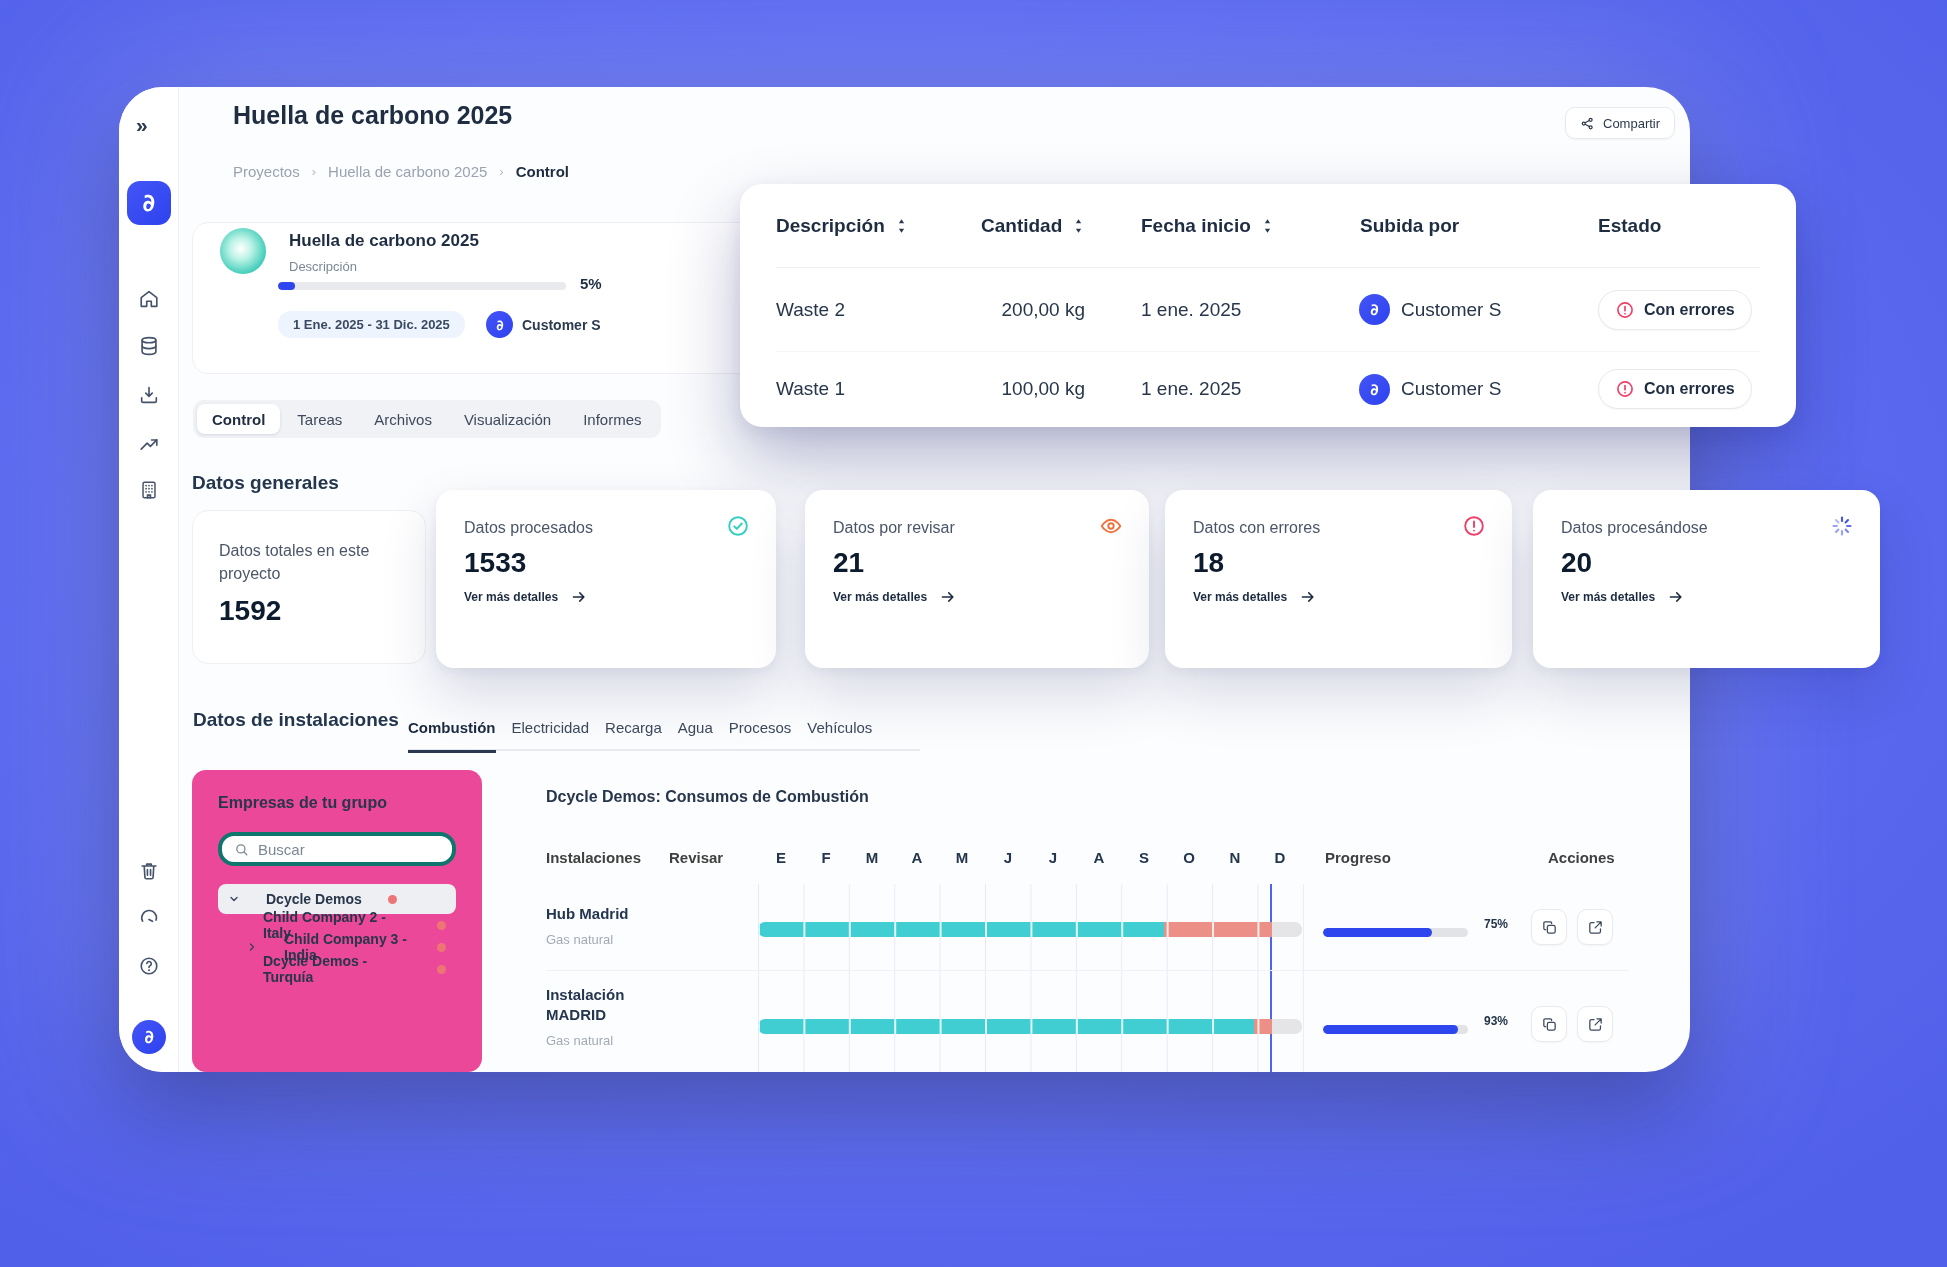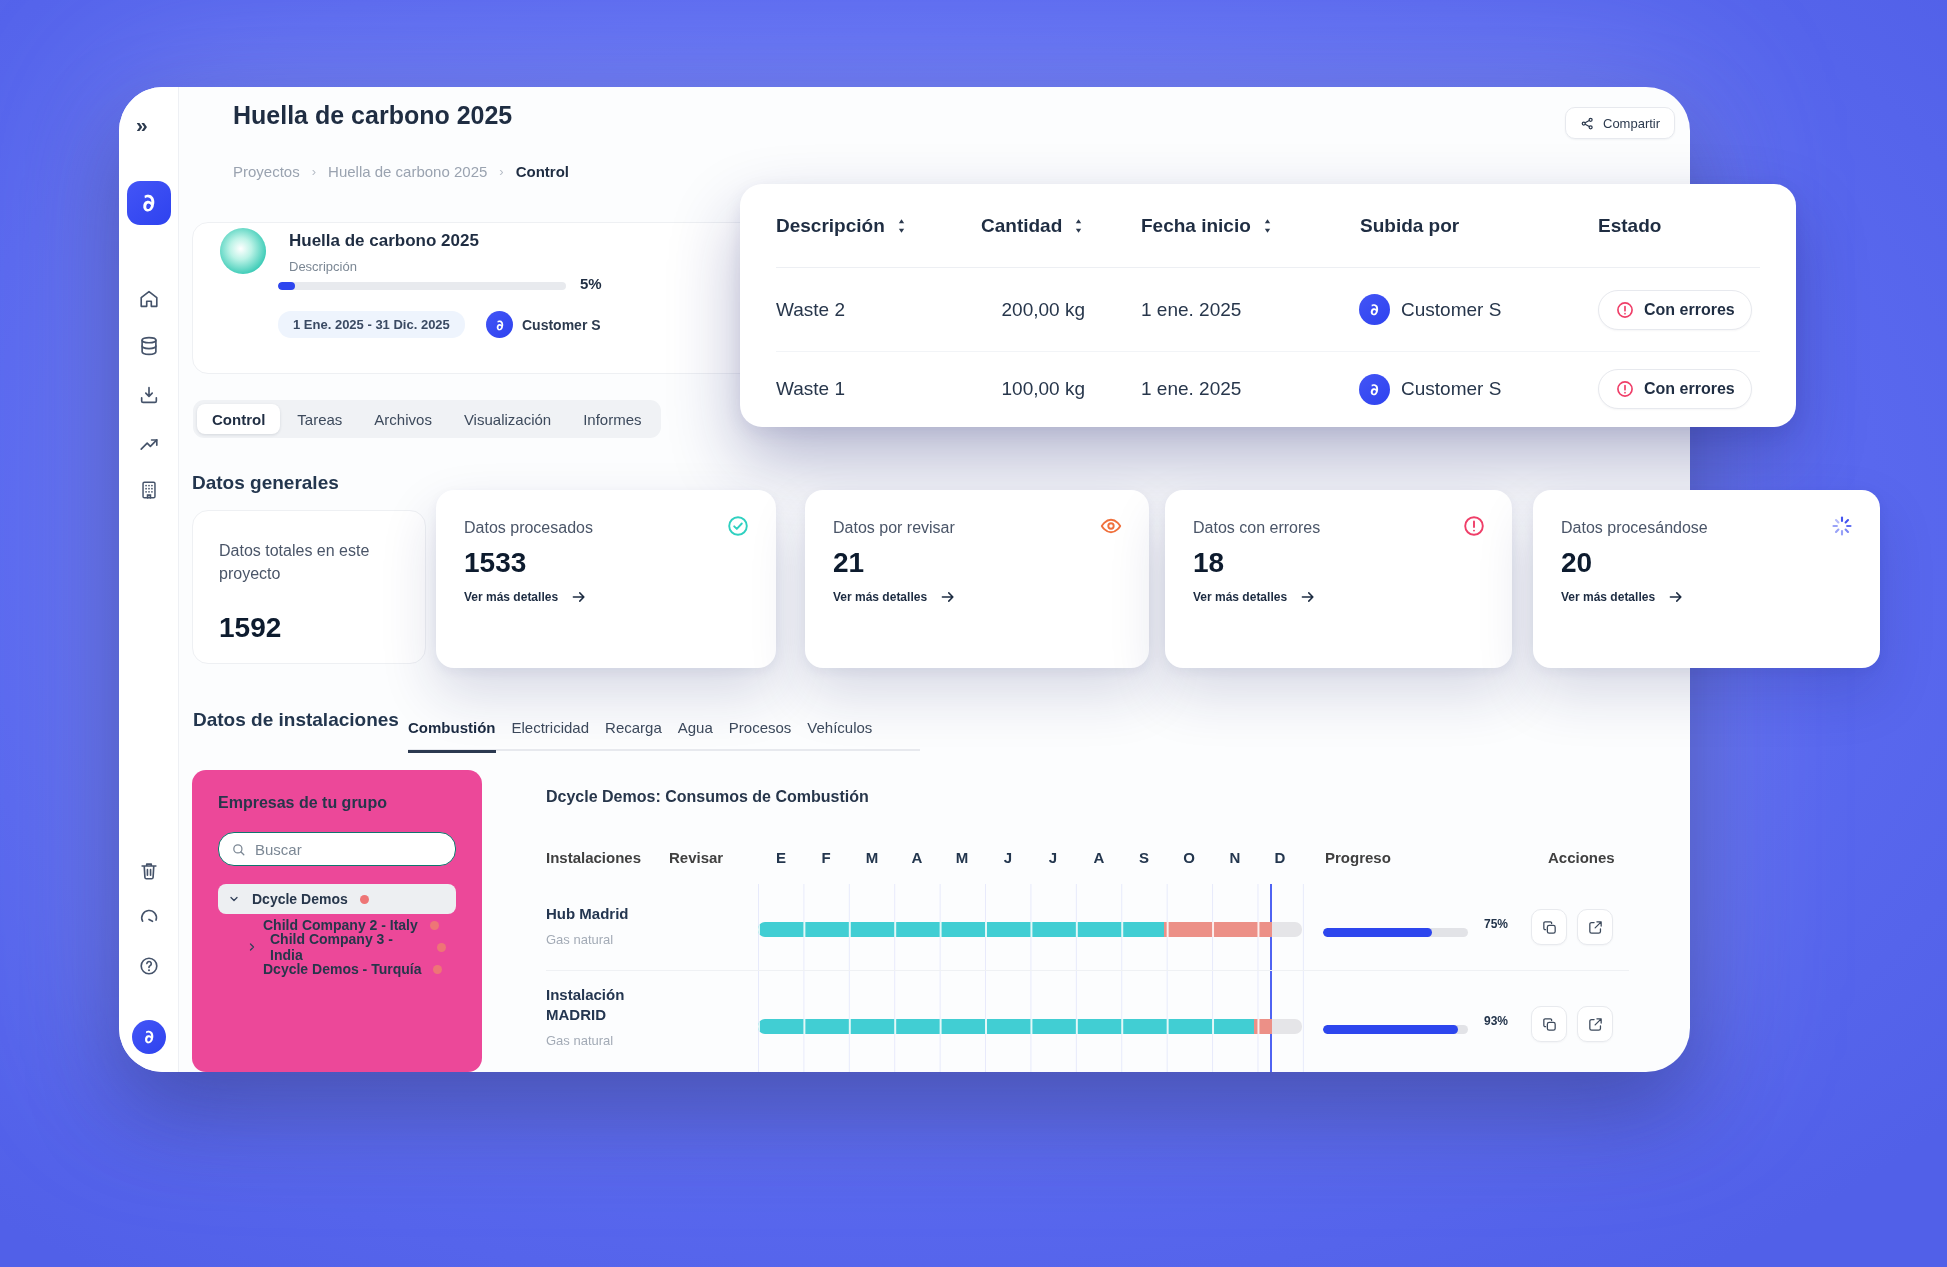--- a/index.html
+++ b/index.html
@@ -63,21 +63,21 @@
   
   .tabs { left:74px; top:313px; height:38px; background:#f0f2f5; border-radius:11px; padding:4px; display:flex; gap:2px; align-items:center; }
   .tab { padding:0 15px; height:30px; display:flex; align-items:center; font-size:15px; color:#3d4a5c; cursor:pointer; border-radius:8px; }
   .tab.active { background:#fff; font-weight:700; color:#1f2d42; box-shadow:0 1px 3px rgba(20,30,60,.12); }
 
   .sect-heading { font-size:19px; font-weight:700; color:#23364e; }
 
   
   .stat-base { left:73px; top:423px; width:234px; height:154px; background:#fff; border:1px solid #eef0f3; border-radius:16px; padding:28px 26px; }
   .stat-label { font-size:16px; color:#4a5568; line-height:1.45; }
-  .stat-value { font-size:28px; font-weight:700; color:#0d1b2e; margin-top:27px; }
+  .stat-value { font-size:28px; font-weight:700; color:#0d1b2e; margin-top:10px; }
 
   
   .stat-float { top:490px; height:178px; background:#fff; border-radius:18px; padding:26px 28px;
     box-shadow:0 26px 56px rgba(25,34,100,.16), 0 4px 12px rgba(25,34,100,.06); z-index:3; }
   .stat-float .stat-value { margin-top:8px; }
   .stat-ic { position:absolute; right:26px; top:24px; width:24px; height:24px; }
   .stat-link { margin-top:9px; display:flex; align-items:center; gap:12px; font-size:12px; font-weight:700; color:#1c2b41; cursor:pointer; }
   .stat-link svg { width:18px; height:18px; }
   .sf-1{ left:436px; width:340px; } .sf-2{ left:805px; width:344px; } .sf-3{ left:1165px; width:347px; } .sf-4{ left:1533px; width:347px; }
 
@@ -99,27 +99,27 @@
   .status-badge svg { width:20px; height:20px; color:#ef3e68; }
 
   
   .inst-tabs { left:289px; top:624px; display:flex; gap:16px; font-size:15px; color:#3d4a5c;margin-top:8px; }
   .inst-tab { padding-bottom:14px; cursor:pointer; }
   .inst-tab.active { color:#1b2a41; font-weight:700; border-bottom:3px solid #2b3950; }
   .inst-track { left:289px; top:662px; width:512px; height:2px; background:#e7e9ee; }
 
   .companies { left:73px; top:683px; width:290px; height:302px; background:#ec4899; border-radius:14px; padding:24px 26px; }
   .comp-title { font-size:16px; font-weight:700; color:#27364b; }
-  .search-box { margin-top:20px; width:238px; height:34px; background:#fff; border:1px solid #0f766e; border-radius:16px;
+  .search-box { margin-top:20px; width:238px; height:34px; background:#fff; border:4px solid #0f766e; border-radius:16px;
     display:flex; align-items:center; padding:0 12px; gap:9px; color:#7b8794; }
   .search-box svg{ width:15px; height:15px; flex:0 0 auto; }
   .search-box input { border:none; outline:none; width:100%; font-size:15px; color:#2c3a4e; font-family:inherit; background:transparent; }
   .search-box input::placeholder { color:#7b8794; }
   .tree { margin-top:18px; font-size:14px; color:#27364b; }
-  .tree-row { display:flex; align-items:center; gap:12px; height:30px; padding:0 10px; border-radius:8px; cursor:pointer; font-weight:700; }
+  .tree-row { display:flex; align-items:center; gap:26px; height:30px; padding:0 10px; border-radius:8px; cursor:pointer; font-weight:700; }
   .tree-row.selected { background:#edeff2; }
   .tree-row .chev { width:12px; height:12px; color:#33415a; flex:0 0 auto; }
   .tree-child { padding-left:45px; font-weight:700; height:22px; }
   .tree-child.haschev { padding-left:28px; }
   .dot { width:9px; height:9px; border-radius:50%; background:#ee7576; flex:0 0 auto; }
 
   .chart-title { left:427px; top:701px; font-size:16px; font-weight:700; color:#27364b; }
   .g-head { top:762px; font-size:15px; font-weight:700; color:#404040; }
   .month-box { top:762px; width:46px; text-align:center; font-size:15px; font-weight:700; color:#23364e; }
   .grid-bg { left:639px; top:797px; width:546px; height:188px;

